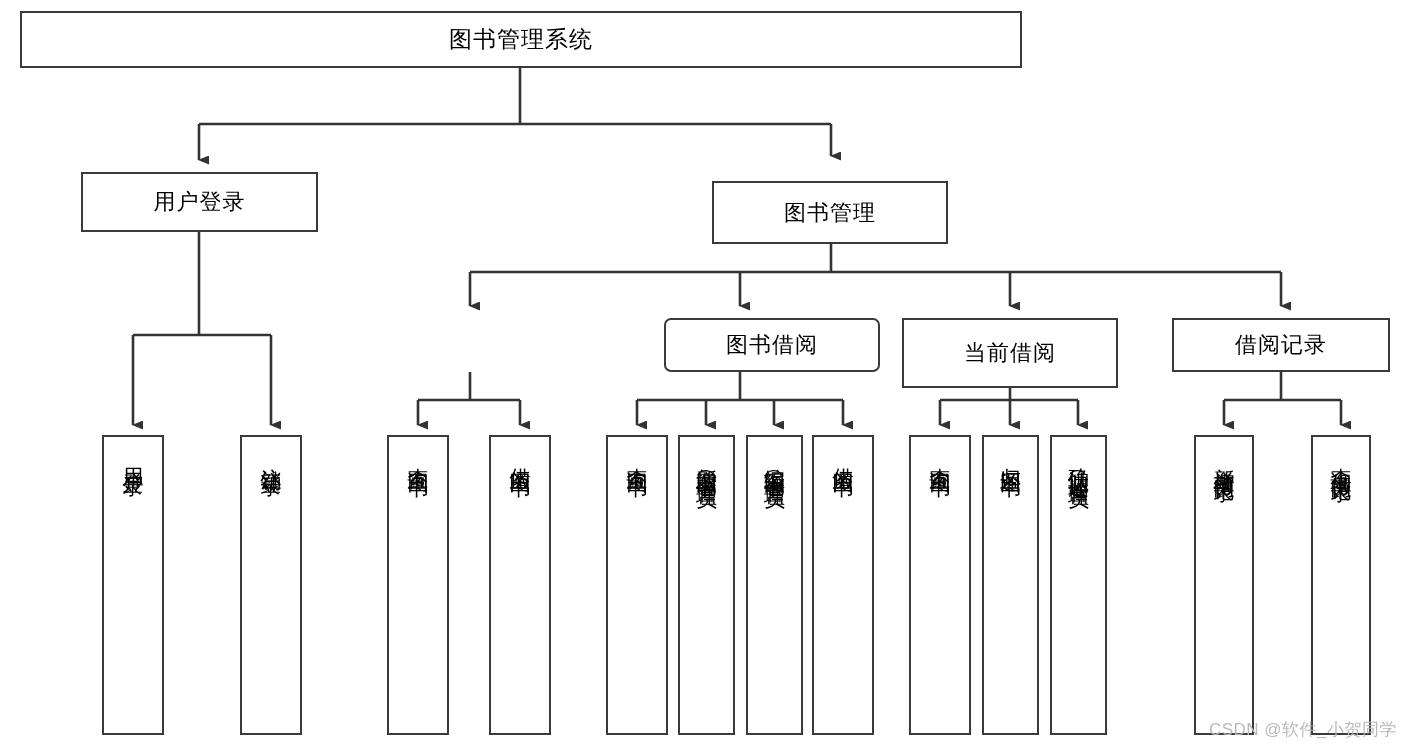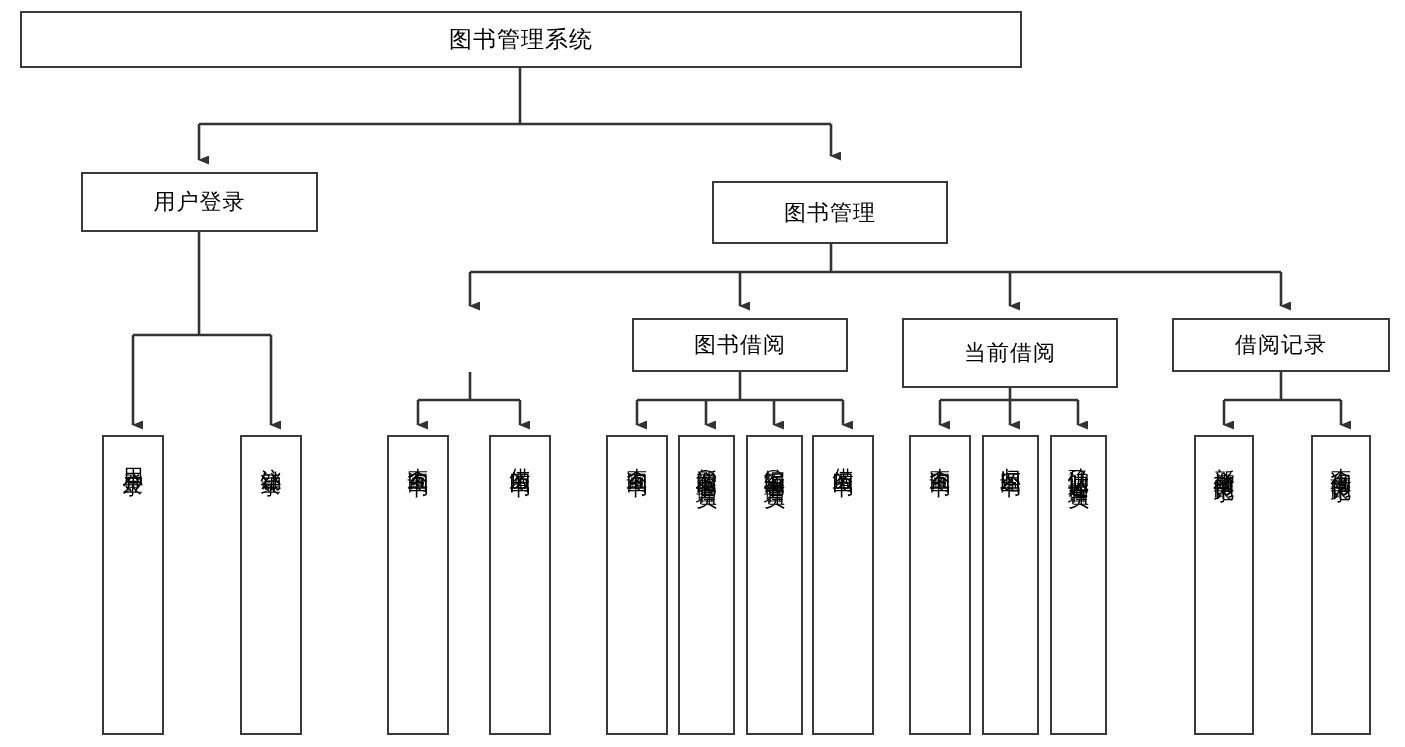--- a/index.html
+++ b/index.html
@@ -134,21 +134,21 @@
     <span class="node-label">图书管理系统</span>
   </div>
 
   <div class="node level1" style="left:81px; top:172px; width:237px; height:60px;">
     <span class="node-label">用户登录</span>
   </div>
   <div class="node level1" style="left:712px; top:169px; width:236px; height:63px;margin-top:12px;">
     <span class="node-label">图书管理</span>
   </div>
 
-  <div class="node level2" style="left:632px; top:318px; width:216px; height:54px;">
+  <div class="node level2" style="left:664px; top:318px; width:216px; height:54px;border-radius:7px;">
     <span class="node-label">图书借阅</span>
   </div>
   <div class="node level2" style="left:902px; top:318px; width:216px; height:70px;">
     <span class="node-label">当前借阅</span>
   </div>
   <div class="node level2" style="left:1172px; top:318px; width:218px; height:54px;">
     <span class="node-label">借阅记录</span>
   </div>
 
   <div class="node leaf" style="left:102px; top:435px; width:62px; height:300px;">
@@ -188,14 +188,15 @@
     <span class="node-label">确认归还（管理员）</span>
   </div>
 
   <div class="node leaf" style="left:1194px; top:435px; width:60px; height:300px;">
     <span class="node-label">新增借阅记录</span>
   </div>
   <div class="node leaf" style="left:1311px; top:435px; width:60px; height:300px;">
     <span class="node-label">查询借阅记录</span>
   </div>
 
+  <div class="watermark">CSDN @软件_小贺同学</div>
 
 </div>
 
 </body></html>

